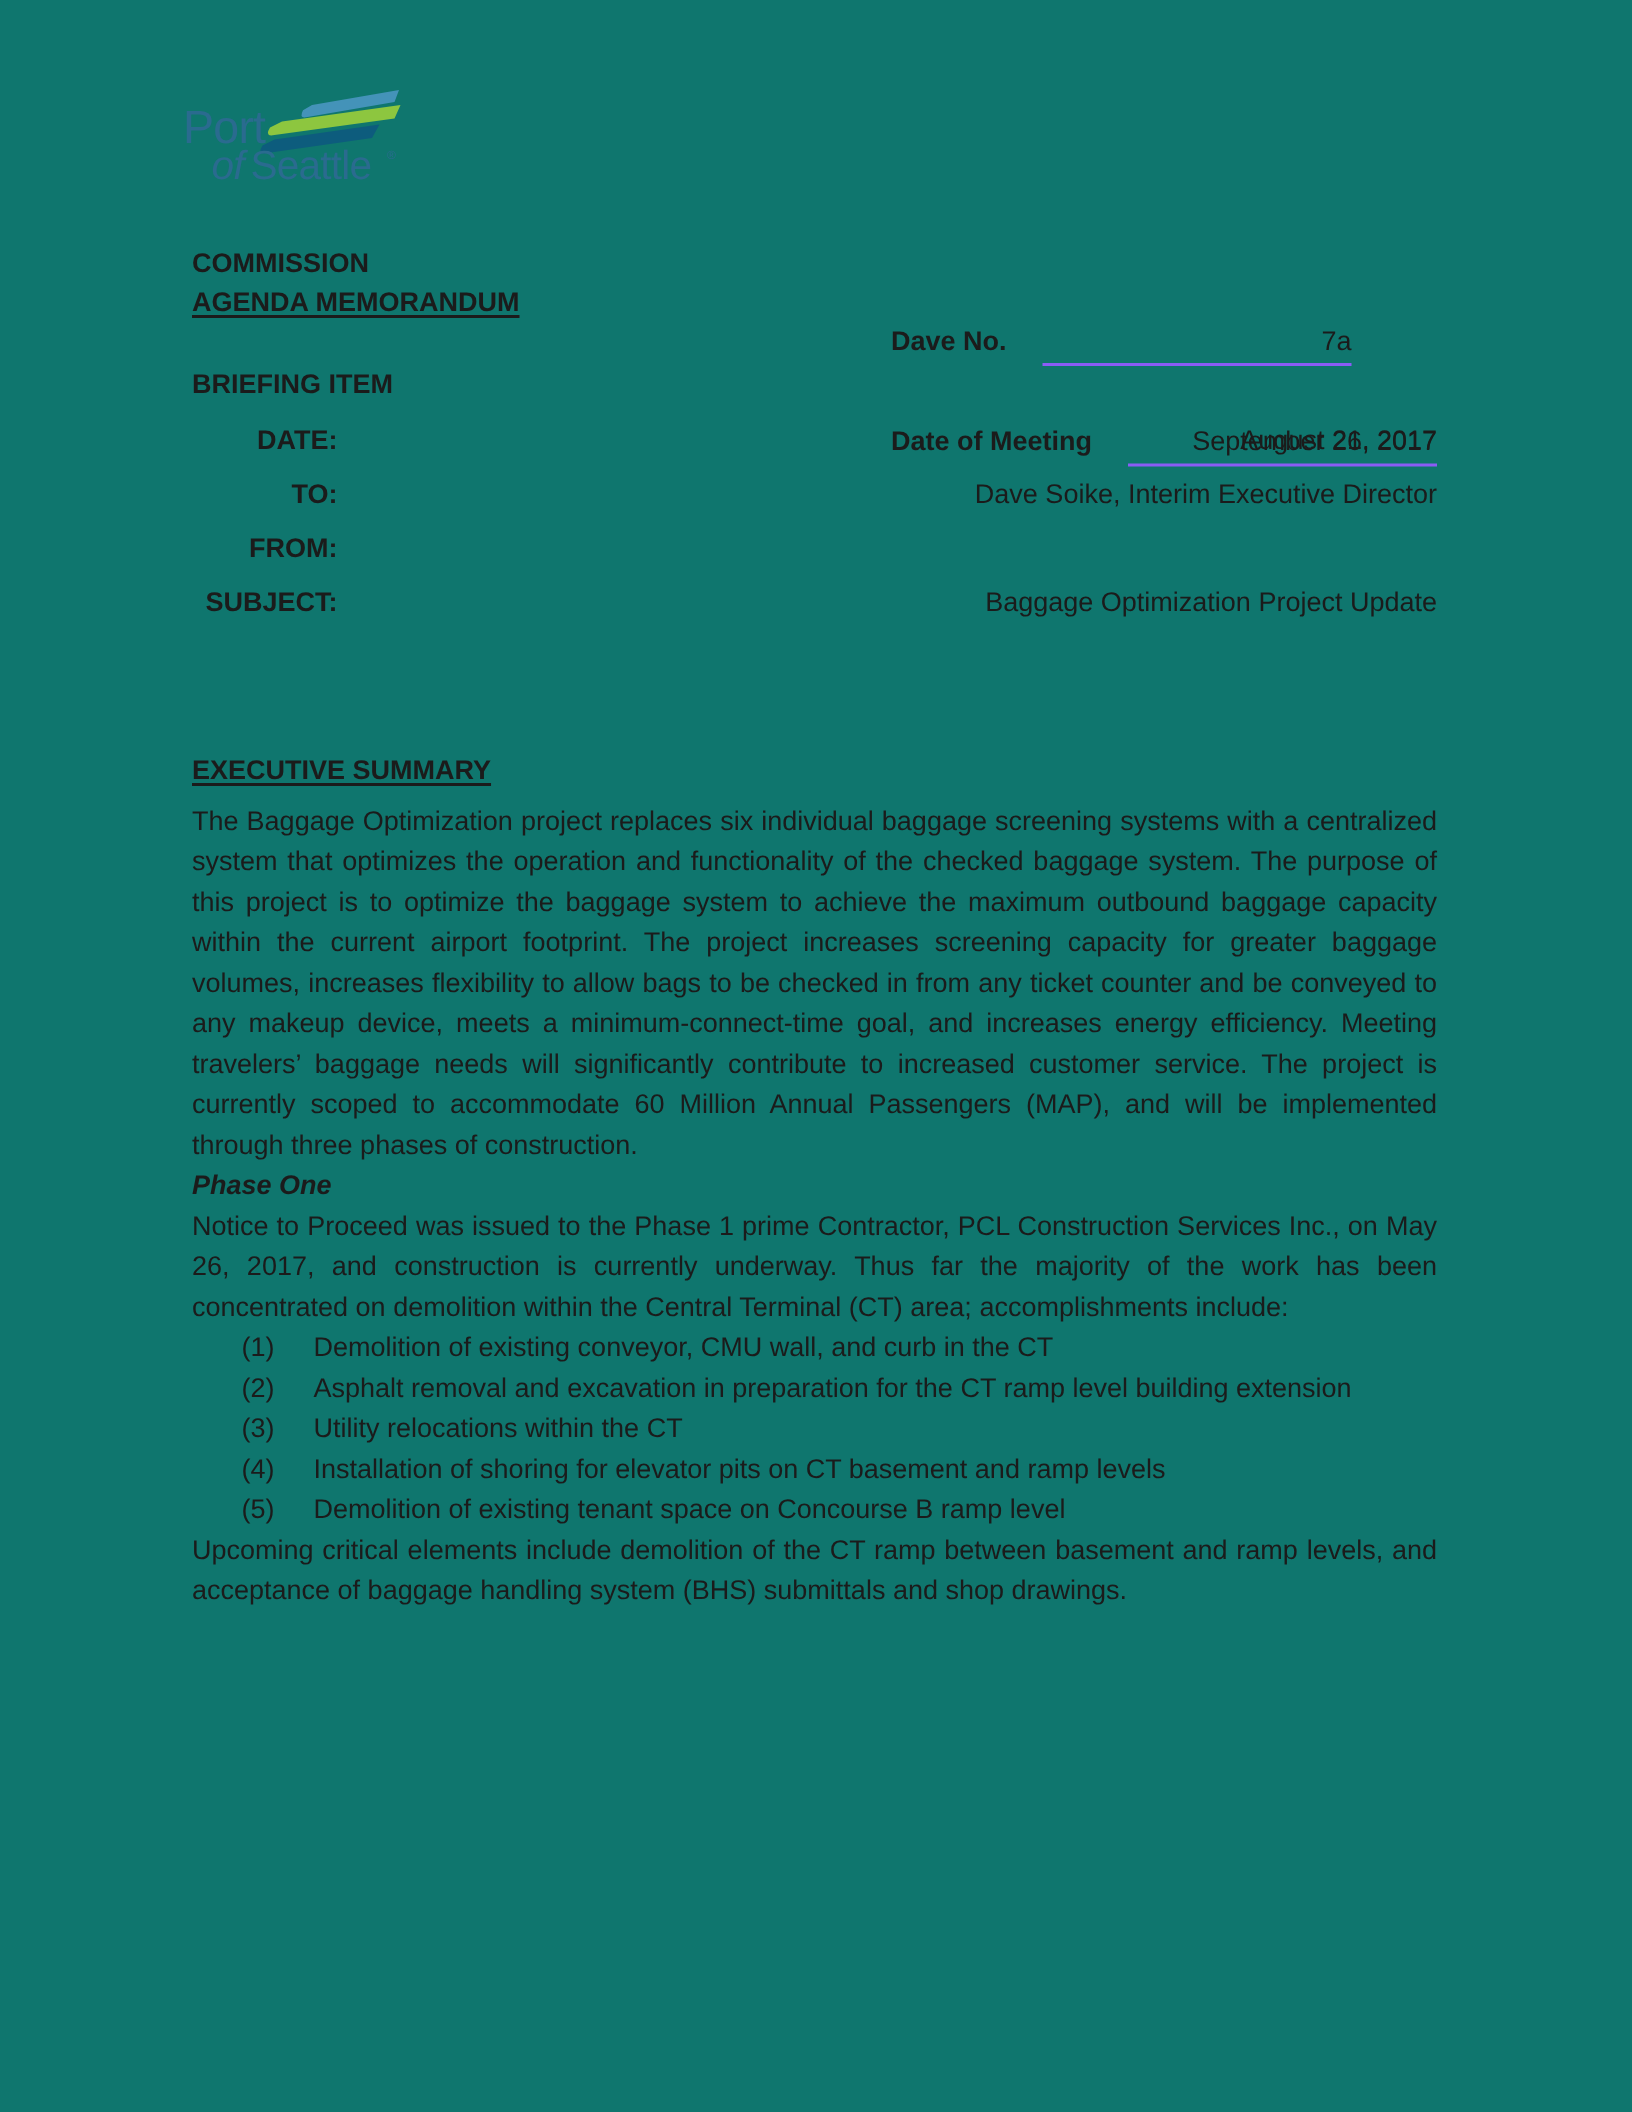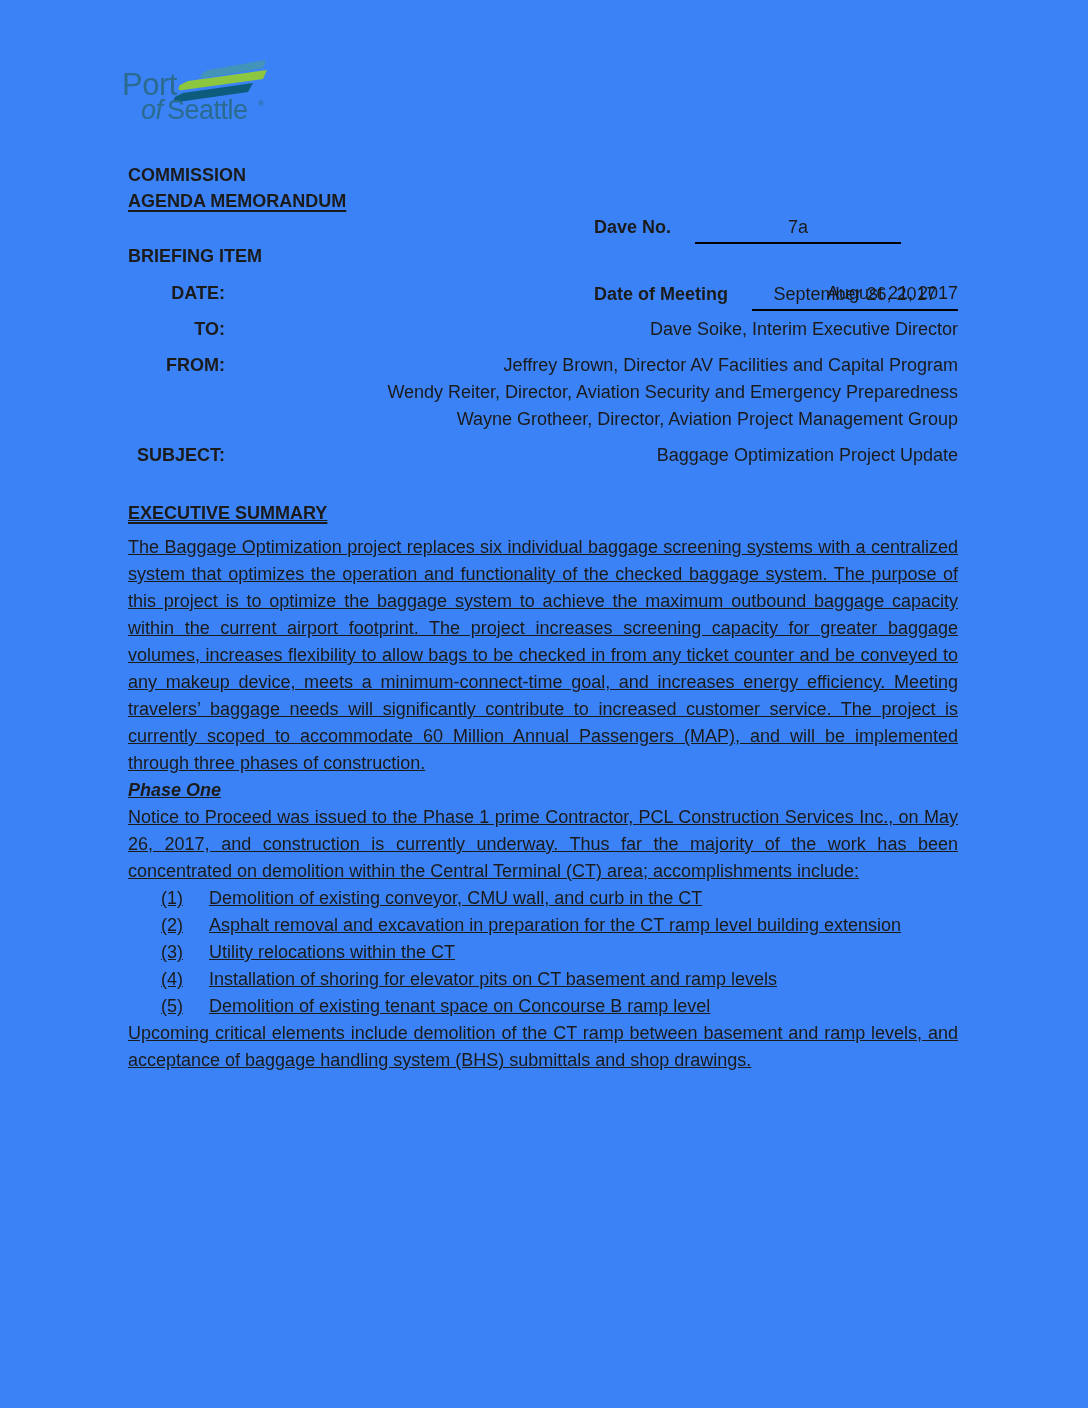--- a/index.html
+++ b/index.html
@@ -1,18 +1,18 @@
 <!DOCTYPE html>
 <html><head>
 <meta charset="utf-8">
 <style>
   html,body { margin:0; padding:0; background:#e8e8e8; }
   .page {
     position:relative; width:1088px; height:1408px; margin:0 auto;
-    background:#3b82f6; overflow:hidden;
+    background:#0f766e; overflow:hidden;
     font-family:"Liberation Sans", sans-serif;
     font-size:18px; line-height:27px; color:#1b1b1b;
   }
 
   
   .logo-wrap { position:absolute; left:120px; top:58px; width:158px; height:66px; }
   .logo-wrap svg { display:block; width:100%; height:100%; }
   .lg-txt { fill:#2a6b8f; font-family:"Liberation Sans", sans-serif; letter-spacing:-0.5px; }
   .lg-port { font-size:31px; }
   .lg-of { font-size:27px; font-style:italic; }
@@ -27,32 +27,32 @@
   .hl1 { line-height:26px; }
   .hl2 { line-height:27px; }
   .hl2 span { text-decoration:underline; text-decoration-thickness:2px; text-underline-offset:3px; }
   .hl3 { margin-top:28px; }
 
   .hdr-right { position:absolute; top:186px; right:130px; }
   .hr-row { display:flex; align-items:baseline; }
   .hr-row + .hr-row { margin-top:9px; }
   .hr-label { font-weight:700; }
   .hr-value {
-    width:206px; margin-left:24px; text-align:center;
-    border-bottom:2px solid #000000; padding-bottom:3px; line-height:24px;margin-top:29px;
+    width:206px; margin-left:24px; text-align:right;
+    border-bottom:2px solid #8b5cf6; padding-bottom:3px; line-height:24px;margin-top:29px;
   }
 
   
   .fields { position:absolute; left:128px; top:280px; width:830px; }
   .f-row { display:flex; margin-bottom:9px;text-align:right; }
   .f-label { width:97px; flex:none; font-weight:700; }
   .f-value { flex:1;margin-left:23px; }
 
   
-  .content { position:absolute; left:128px; top:500px; width:830px;text-decoration:underline; }
+  .content { position:absolute; left:128px; top:500px; width:830px; }
   .h-underline {
     font-weight:700;
     text-decoration:underline; text-decoration-thickness:2px; text-underline-offset:3px;
   }
   .exec-heading { margin:0 0 7px 0; }
   .update-heading { margin:0 0 11px 0; }
   .phase-heading { font-weight:700; font-style:italic; margin:0; }
   p.just { text-align:justify; margin:0; }
   .exec-para { margin-bottom:27px; }
   .acc { list-style:none; margin:0; padding:0 0 0 33px; }
@@ -99,25 +99,20 @@
     <div class="f-row">
       <div class="f-label">DATE:</div>
       <div class="f-value">August 21, 2017</div>
     </div>
     <div class="f-row">
       <div class="f-label">TO:</div>
       <div class="f-value">Dave Soike, Interim Executive Director</div>
     </div>
     <div class="f-row">
       <div class="f-label">FROM:</div>
-      <div class="f-value">
-        <div>Jeffrey Brown, Director AV Facilities and Capital Program</div>
-        <div>Wendy Reiter, Director, Aviation Security and Emergency Preparedness</div>
-        <div>Wayne Grotheer, Director, Aviation Project Management Group</div>
-      </div>
     </div>
     <div class="f-row">
       <div class="f-label">SUBJECT:</div>
       <div class="f-value">Baggage Optimization Project Update</div>
     </div>
   </div>
 
   <div class="content">
 
     <div class="exec-heading h-underline">EXECUTIVE SUMMARY</div>

